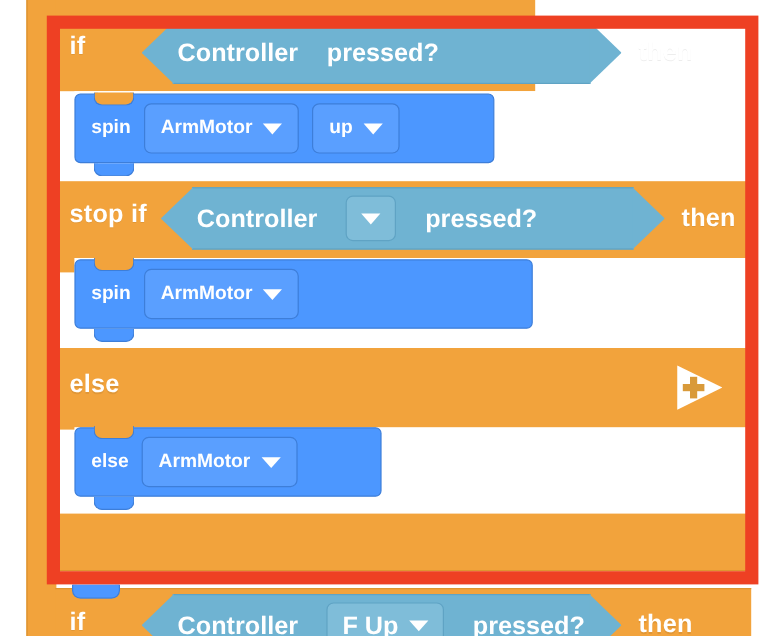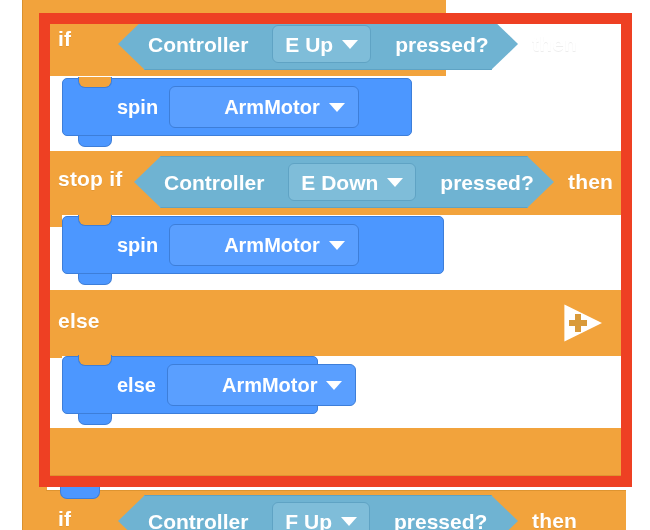--- a/index.html
+++ b/index.html
@@ -161,25 +161,24 @@
     position: relative;
     height: 100%;
     display: flex;
     align-items: center;
     gap: 11px;
     padding: 0 14px;
     box-sizing: border-box;
   }
   .stack .slabel {
     color: #ffffff;
-    font-size: 20px;
+    font-size: 16px;
     font-weight: bold;
     white-space: nowrap;
     line-height: 1;
-    margin-left: 41px;
   }
   
   .dd-blue {
     display: flex;
     align-items: center;
     gap: 9px;
     height: 42px;
     padding: 0 13px;
     background: #5A9FFF;
     border: 1px solid #3D7ED9;
@@ -280,59 +279,58 @@
     <span class="kw" style="left:12px; top:40px;">if</span>
 
     <div class="hex-wrap" style="left:72px; top:30px; width:400px;">
       <div class="hex-body">
         <div class="mid"></div>
           <div class="capL"></div>
           <div class="capR"></div>
       </div>
       <div class="hex-content">
         <span class="hex-label">Controller</span>
-        <span class="dd-hex">
-          <span class="hex-label">E Up</span>
-          <span class="caret"></span>
-        </span>
         <span class="hex-label">pressed?</span>
       </div>
     </div>
 
     <span class="kw" style="left:486px; top:45px;">then</span>
 
     <div class="mouth" style="top:88px; height:75px; width:564px;"></div>
 
     <div class="stack" style="left:16px; top:90px; width:350px;">
       <div class="body"></div>
       <div class="notch-top"></div>
       <div class="bump-bot"></div>
       <div class="content">
         <span class="slabel">spin</span>
         <span class="dd-blue">
           <span class="slabel">ArmMotor</span>
           <span class="caret"></span>
         </span>
+        <span class="dd-blue">
+          <span class="slabel">up</span>
+          <span class="caret"></span>
+        </span>
       </div>
     </div>
 
     <div class="orow" style="top:163px; height:76px; width:580px;"></div>
 
     <span class="kw" style="left:12px; top:180px;">stop if</span>
 
     <div class="hex-wrap" style="left:88px; top:168px; width:420px;">
       <div class="hex-body">
         <div class="mid"></div>
           <div class="capL"></div>
           <div class="capR"></div>
       </div>
       <div class="hex-content">
         <span class="hex-label">Controller</span>
         <span class="dd-hex">
-          <span class="hex-label">E Down</span>
           <span class="caret"></span>
         </span>
         <span class="hex-label">pressed?</span>
       </div>
     </div>
 
     <span class="kw" style="left:522px; top:183px;">then</span>
 
     <div class="mouth" style="top:227px; height:75px; width:564px;"></div>
 

